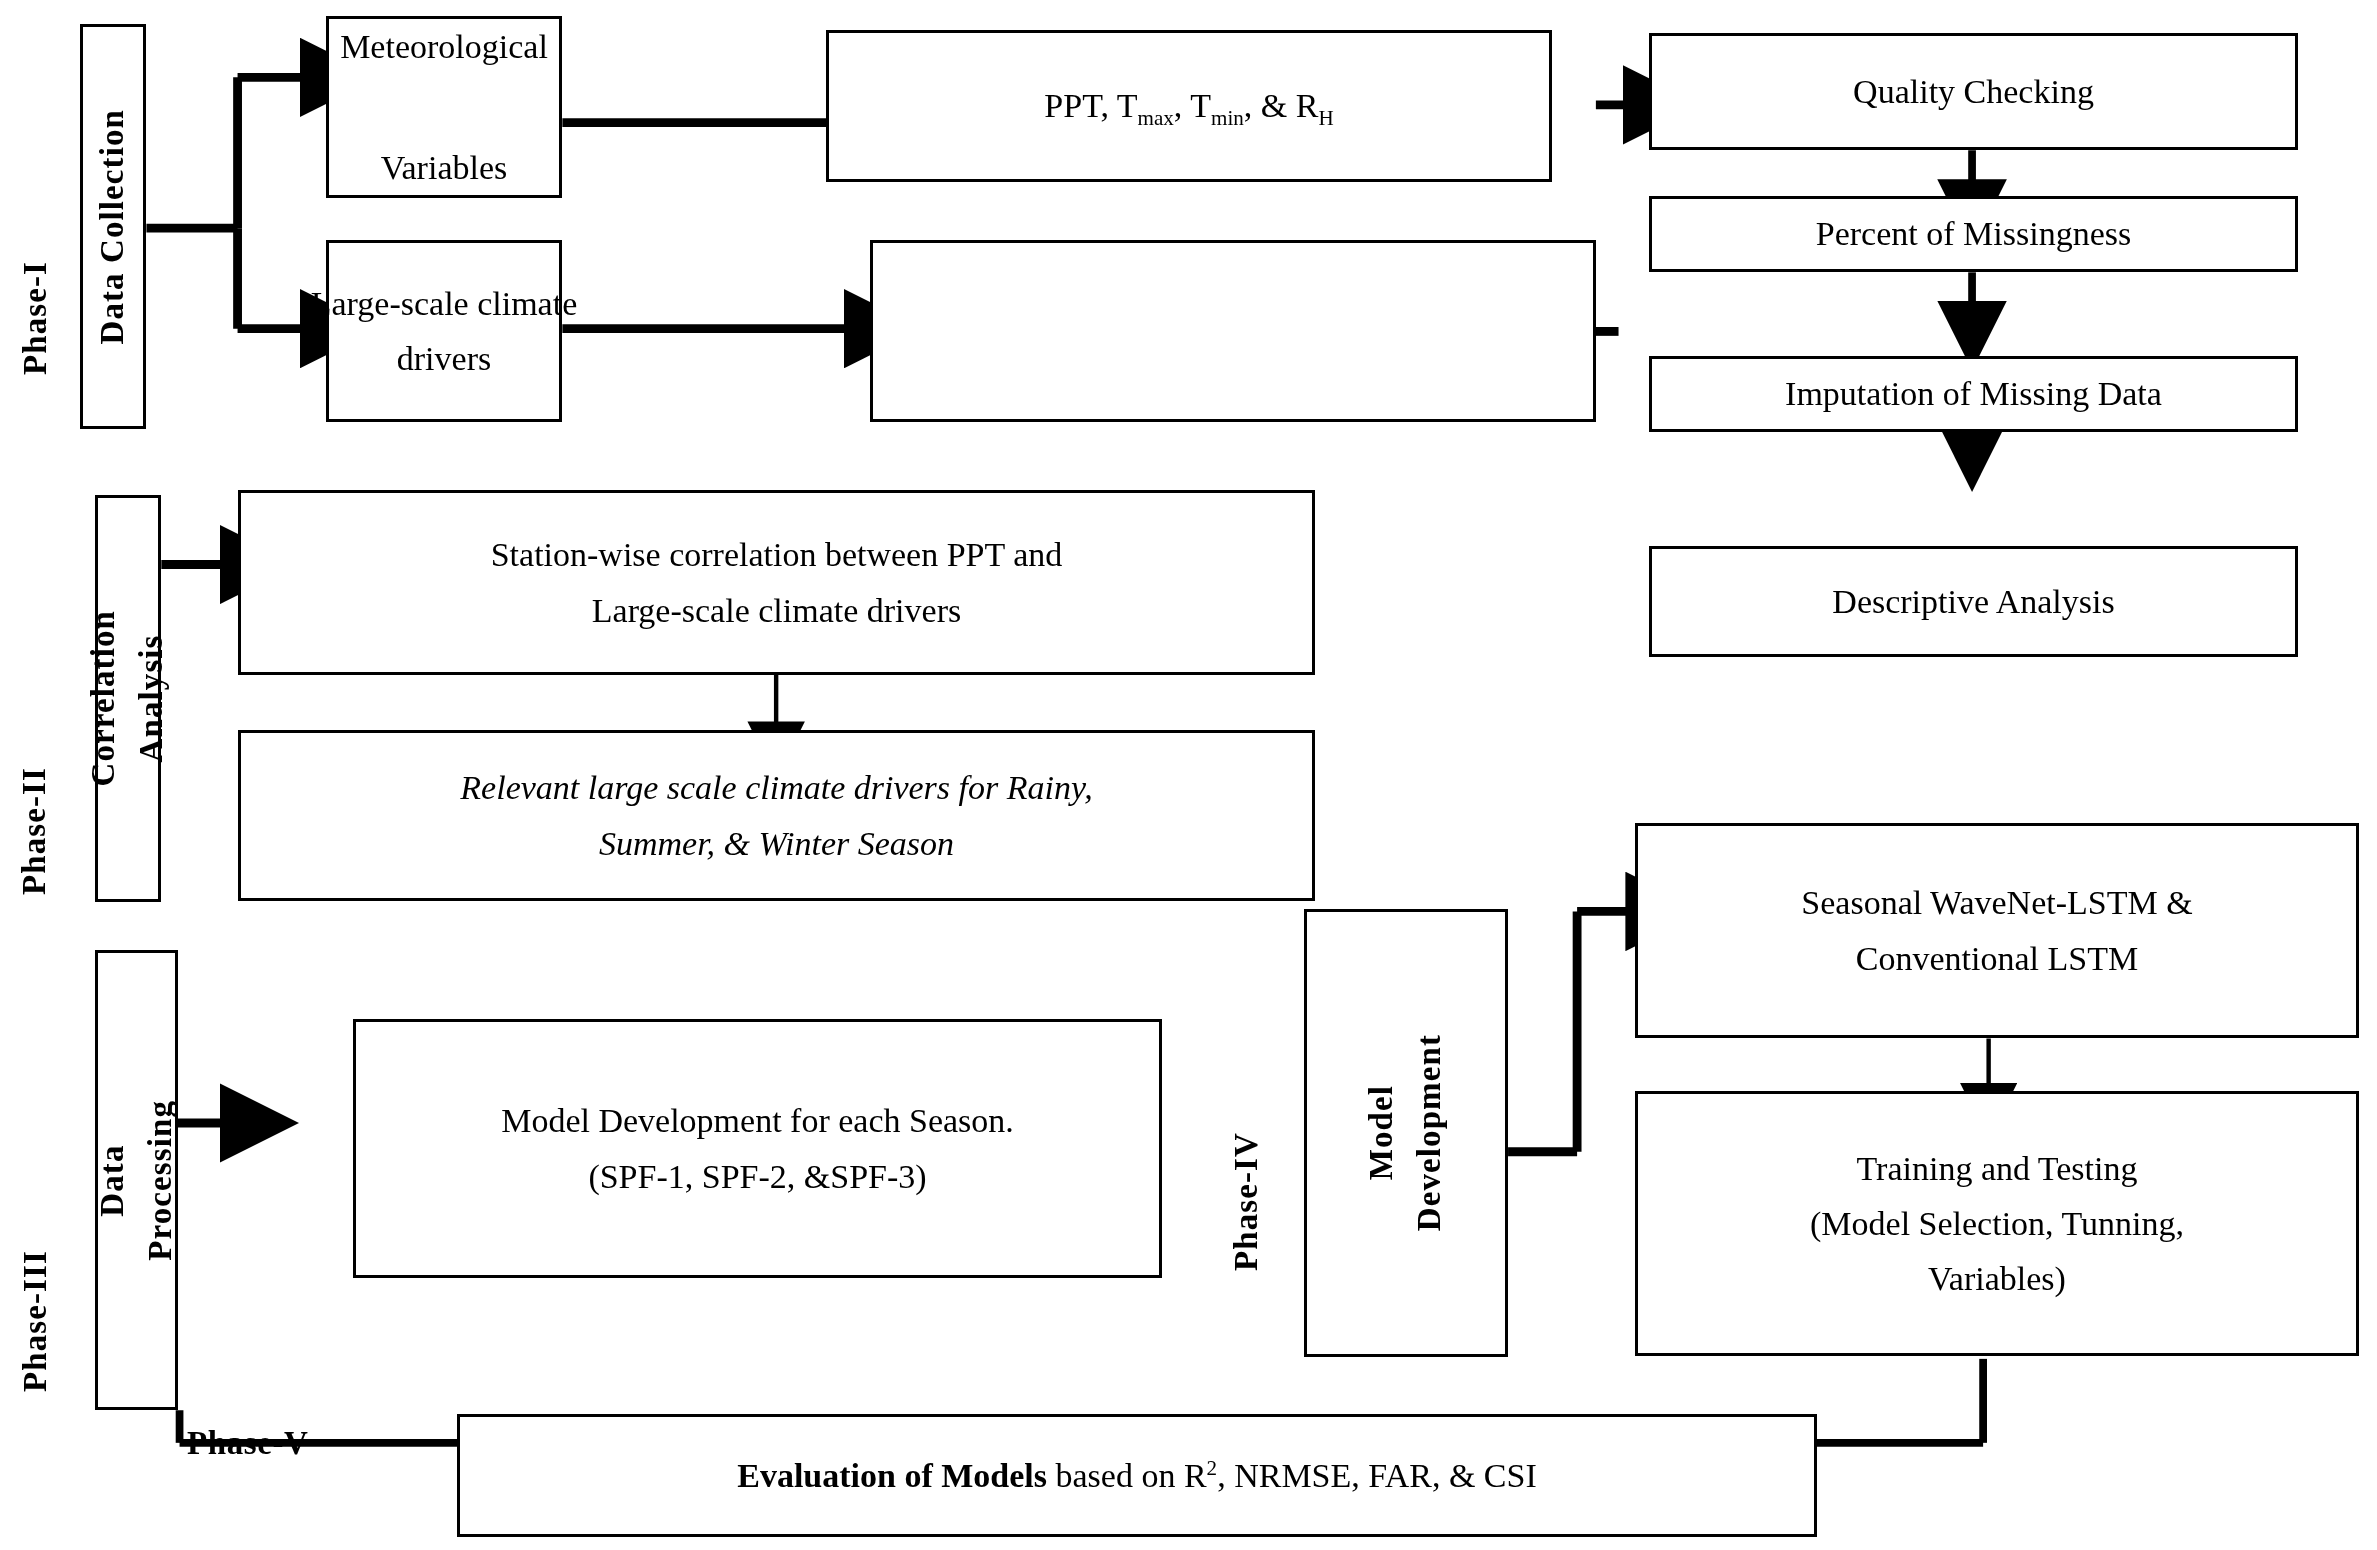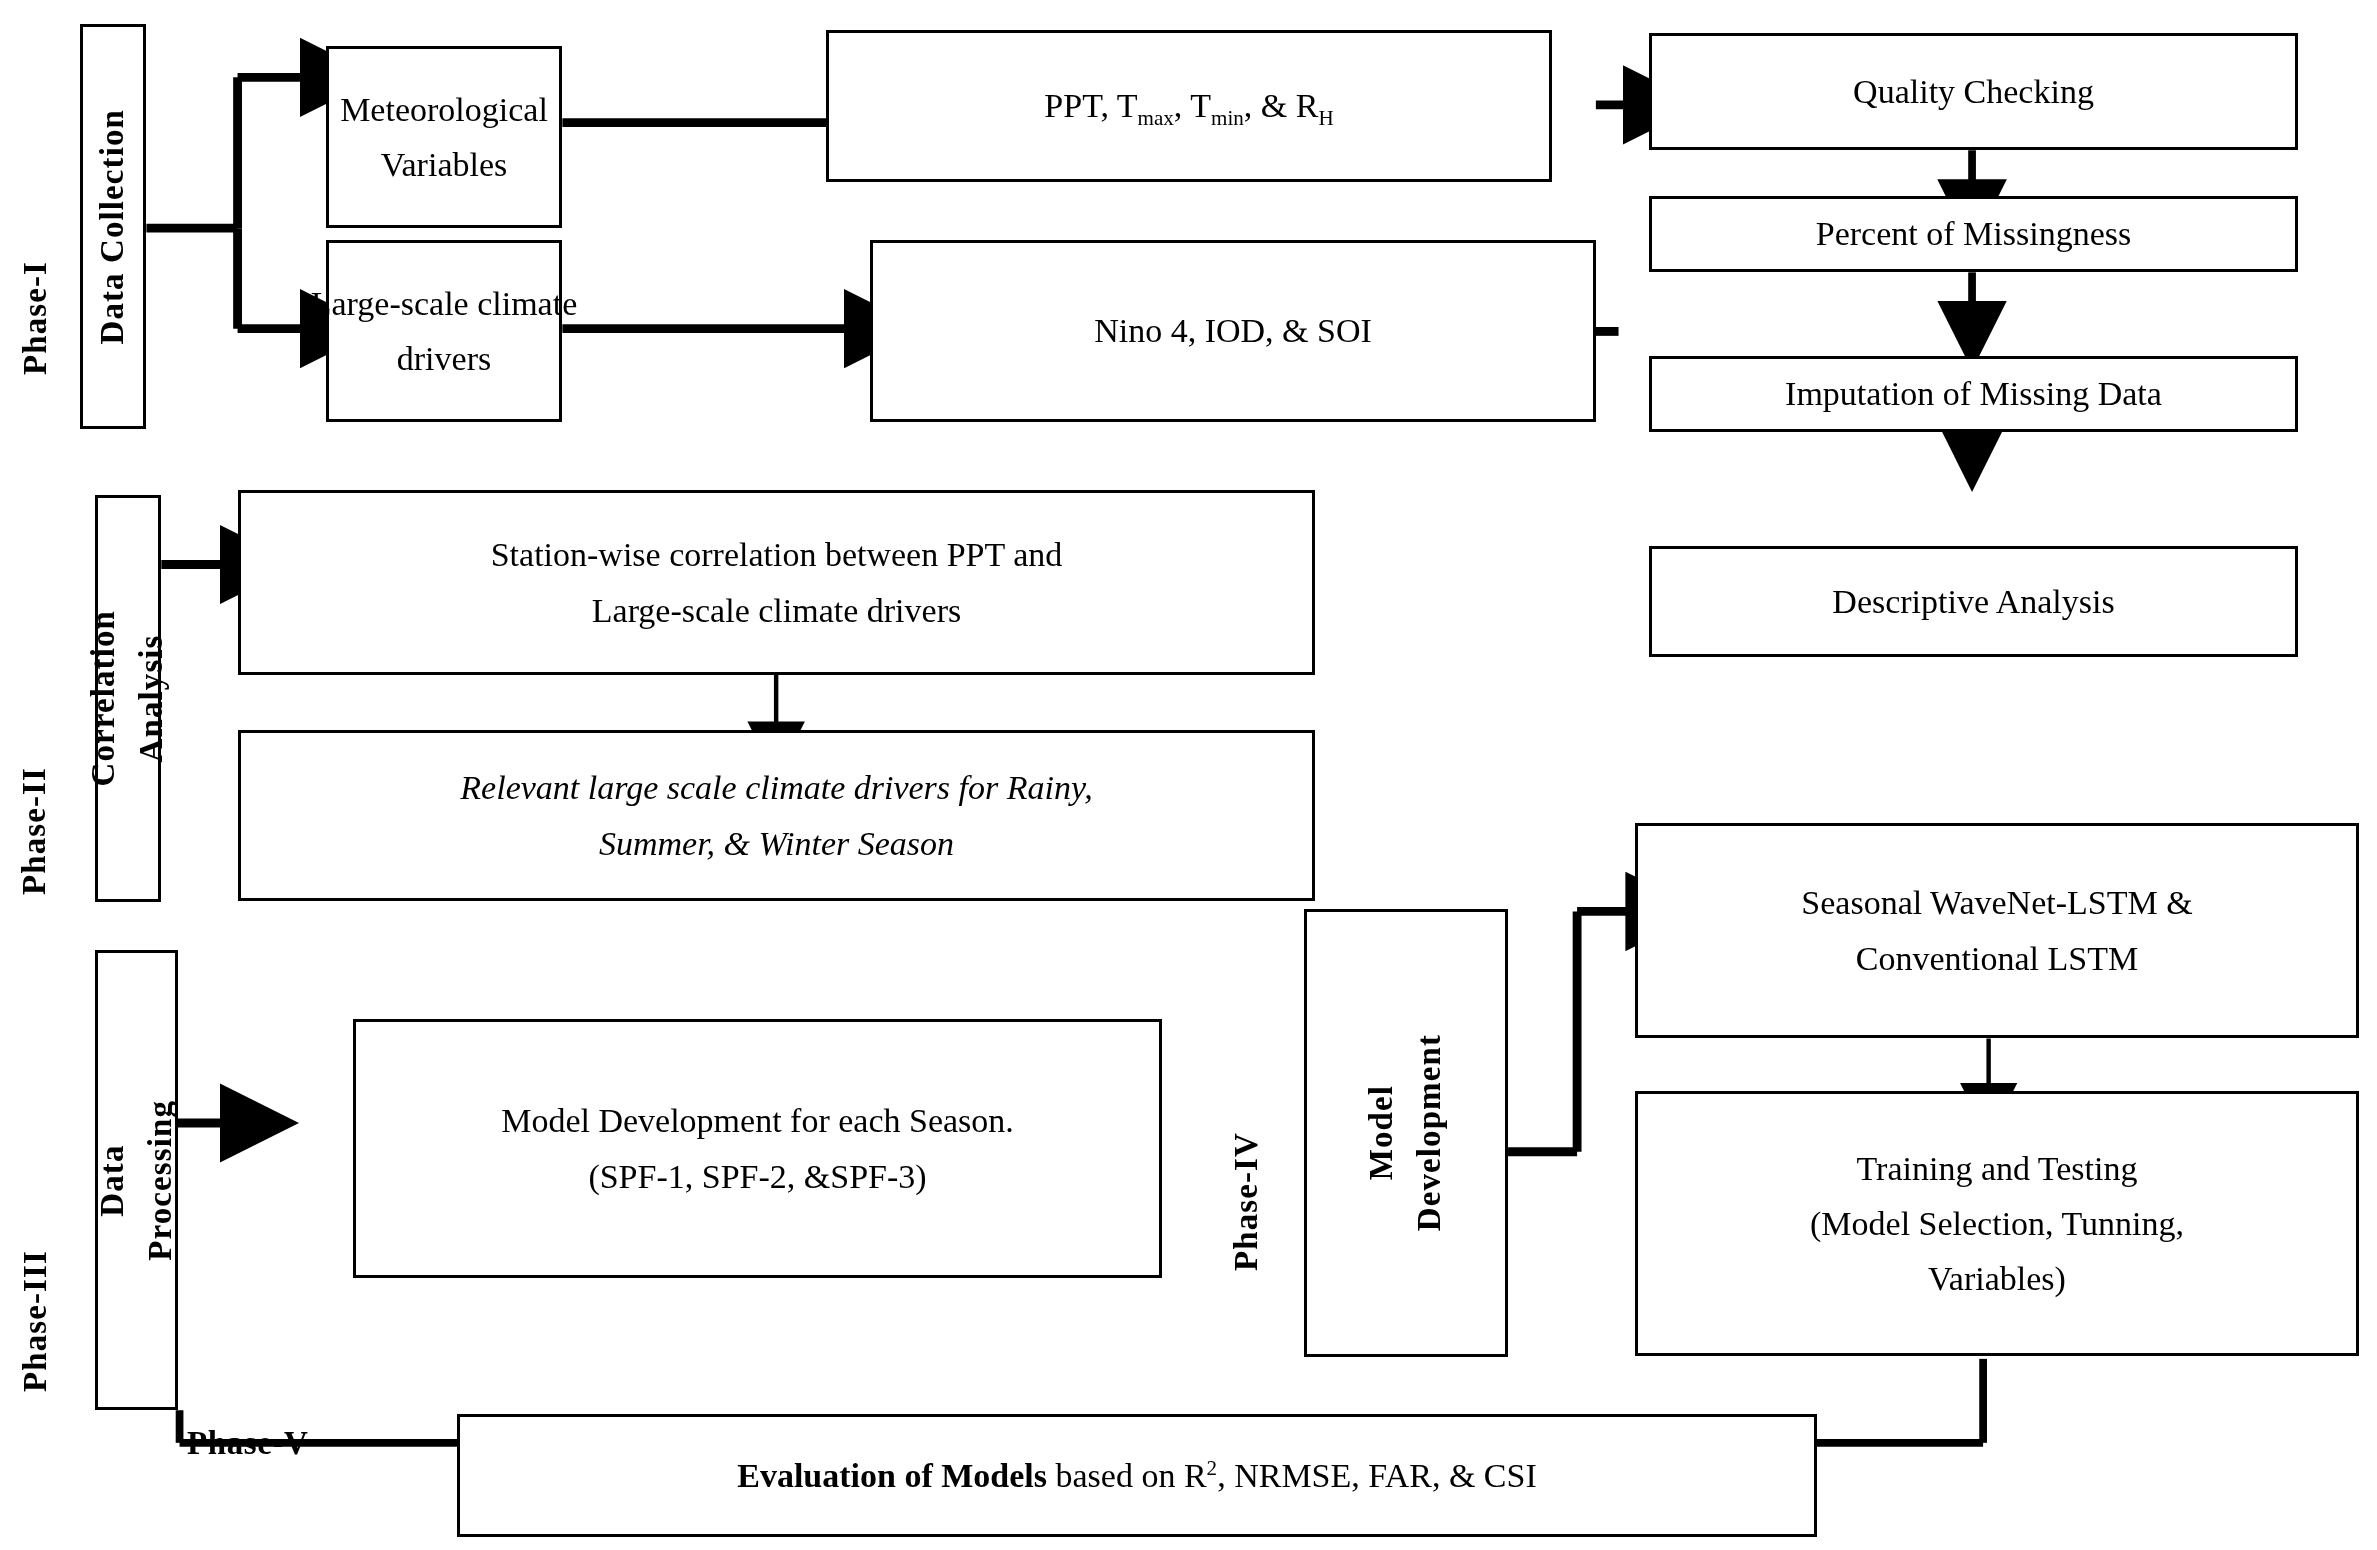--- a/index.html
+++ b/index.html
@@ -163,36 +163,35 @@
       <path d="M2060,2612 L2060,2672"></path>
     </g>
   </svg>
 
   <div class="phase-label" style="left:16.6px; top:66px; height:309px;">Phase-I</div>
 
   <div class="rail" style="left:80px; top:24px; width:66px; height:405px;">
     <span class="vtext">Data Collection</span>
   </div>
 
-  <div class="node" style="left:326px; top:46px; width:236px; height:182px;">
+  <div class="node" style="left:326px; top:16px; width:236px; height:182px;justify-content:space-between;">
     <span class="ln">Meteorological</span>
     <span class="ln">Variables</span>
   </div>
 
   <div class="node" style="left:326px; top:240px; width:236px; height:182px;">
     <span class="ln">Large-scale climate</span>
     <span class="ln">drivers</span>
   </div>
 
   <div class="node" style="left:826px; top:30px; width:726px; height:152px;">
     <span class="ln"><span>PPT, T</span><span class="sub">max</span><span>, T</span><span class="sub">min</span><span>, &amp; R</span><span class="sub">H</span></span>
   </div>
 
   <div class="node" style="left:870px; top:240px; width:726px; height:182px;">
-    <span class="ln">Nino 4, IOD, &amp; SOI</span>
   </div>
 
   <div class="node" style="left:1649px; top:33px; width:649px; height:117px;">
     <span class="ln">Quality Checking</span>
   </div>
 
   <div class="node" style="left:1649px; top:196px; width:649px; height:76px;">
     <span class="ln">Percent of Missingness</span>
   </div>
 

